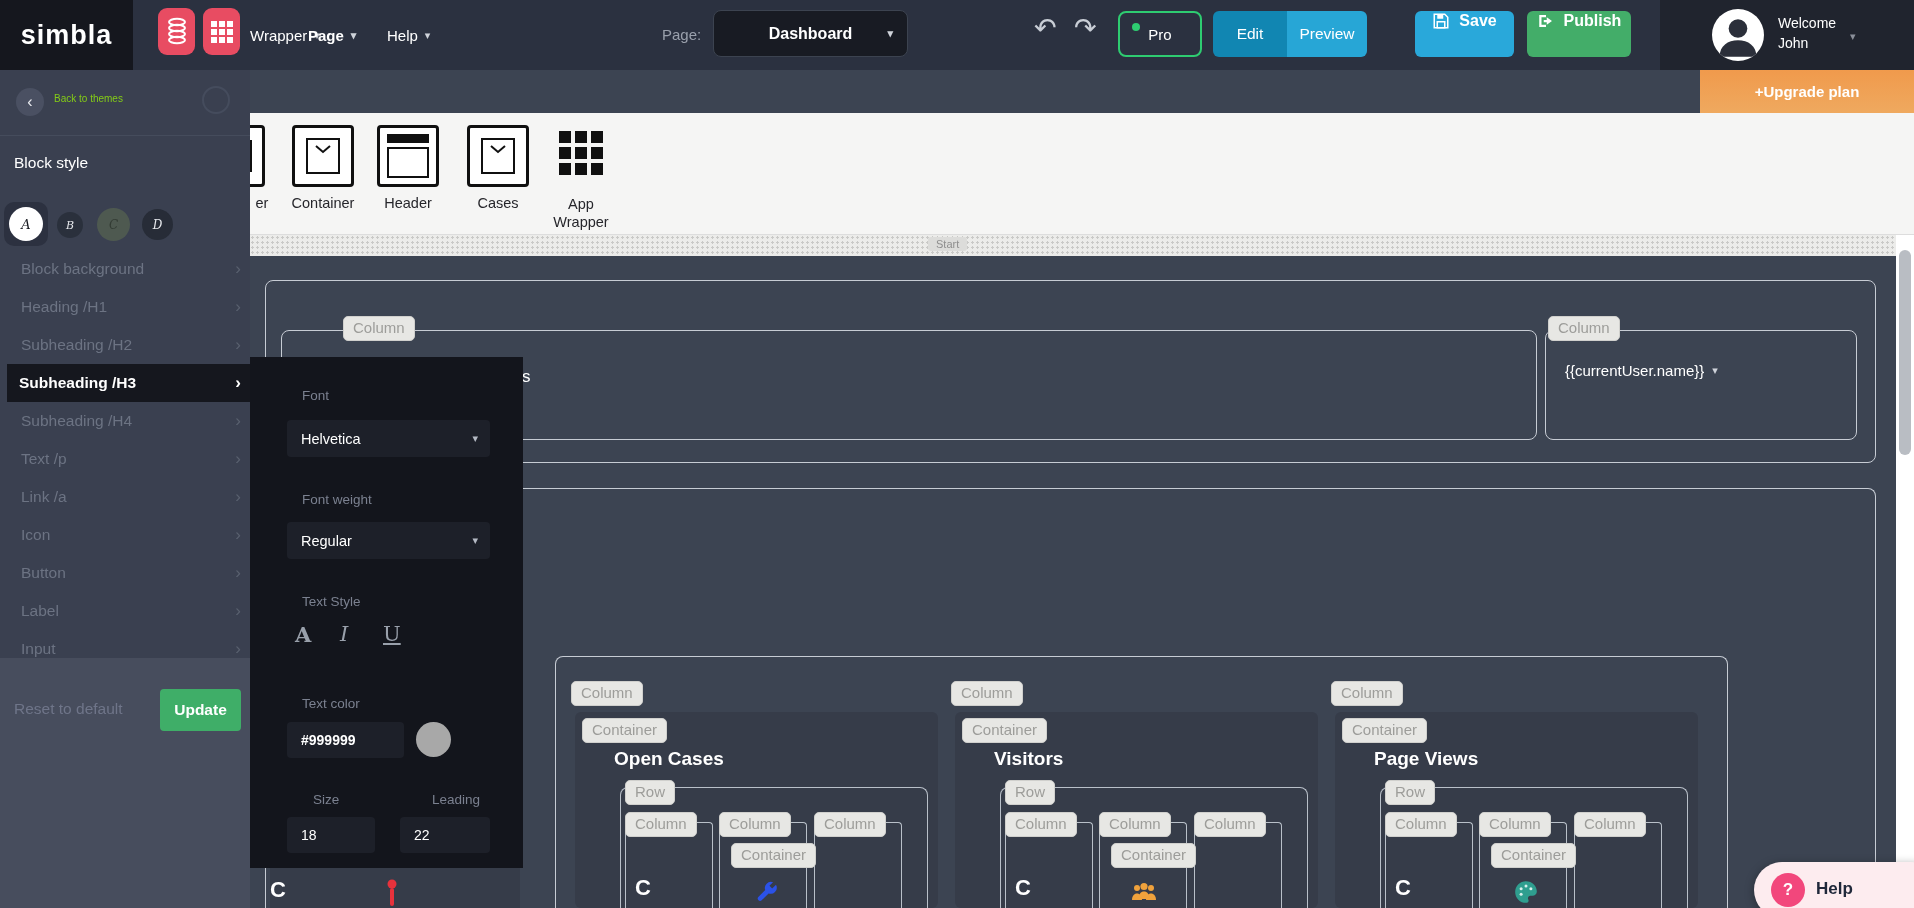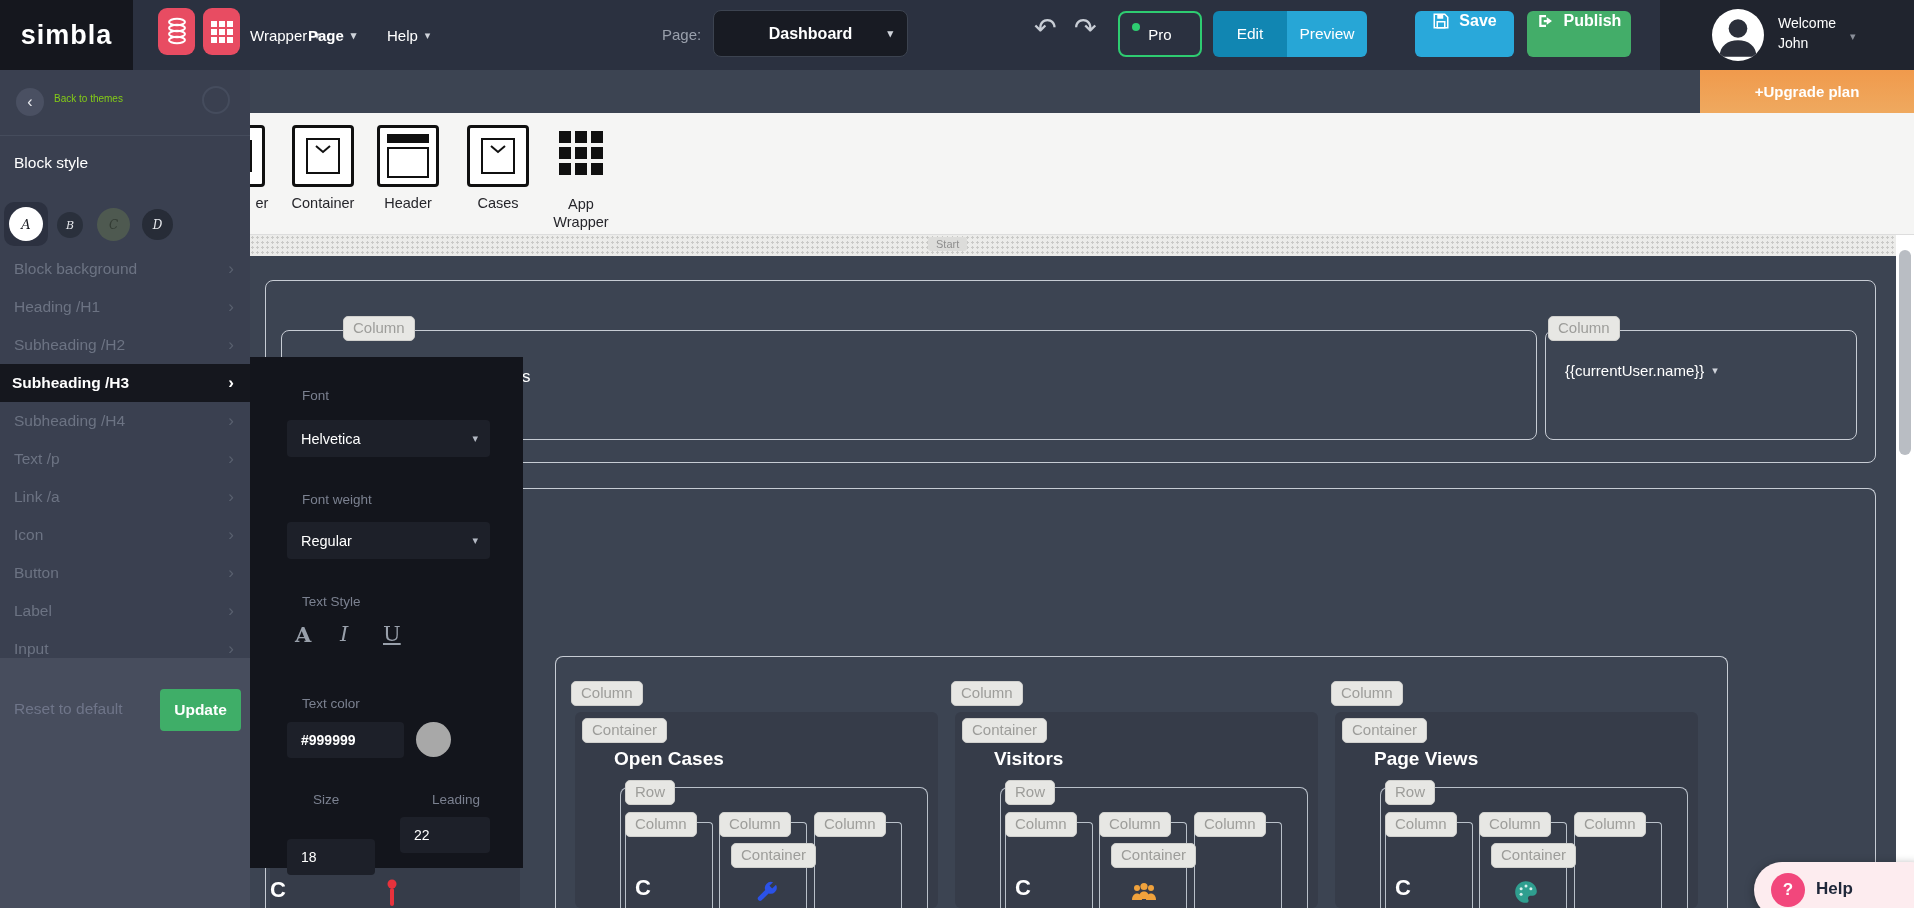--- a/index.html
+++ b/index.html
@@ -47,21 +47,21 @@
   .sidebar{position:absolute;left:0;top:70px;width:250px;height:838px;background:#3a4050;z-index:40;}
   .backrow{position:absolute;left:0;top:0;width:250px;height:65px;cursor:pointer;}
   .backcirc{position:absolute;left:16px;top:18px;width:28px;height:28px;border-radius:50%;background:#4a5062;
         color:#e9ebef;display:flex;align-items:center;justify-content:center;font-size:16px;}
   .ghostcirc{position:absolute;left:202px;top:16px;width:28px;height:28px;border-radius:50%;
         border:2px solid #454c5d;box-sizing:border-box;}
   .sdivider{position:absolute;left:0;top:65px;width:250px;height:1px;background:#454c5c;}
   .sectitle{position:absolute;left:14px;top:84px;color:#fff;font-size:15.5px;}
   .stylecirc{position:absolute;border-radius:50%;display:flex;align-items:center;justify-content:center;
         font-family:"DejaVu Serif",serif;font-style:italic;cursor:pointer;}
-  .sitem{position:absolute;left:0;width:250px;height:38px;display:flex;align-items:center;
+  .sitem{position:absolute;left:7px;width:250px;height:38px;display:flex;align-items:center;
         justify-content:space-between;padding:0 16px 0 14px;box-sizing:border-box;color:#6c7383;
         font-size:15.5px;cursor:pointer;}
   .sitem .chev{color:#59606f;font-size:17px;}
   .sitem.selected{background:#15171e;color:#fff;font-weight:bold;}
   .sitem.selected .chev{color:#fff;font-weight:bold;}
   .sfooter{position:absolute;left:0;top:588px;width:250px;height:250px;background:#474d5d;}
   .resetlbl{position:absolute;left:14px;top:42px;color:#6f7589;font-size:15.5px;cursor:pointer;}
   .updatebtn{position:absolute;left:160px;top:31px;width:81px;height:42px;background:#3fae68;border:none;
         border-radius:4px;color:#fff;font-weight:bold;font-size:15.5px;cursor:pointer;}
   
@@ -329,21 +329,21 @@
     <span class="tstyle" style="left:45px;top:265px;font-weight:bold;">A</span>
     <span class="tstyle" style="left:90px;top:265px;font-style:italic;">I</span>
     <span class="tstyle" style="left:133px;top:265px;text-decoration:underline;">U</span>
     <span class="lbl" style="left:28px;top:339px;">Text color</span>
     <div class="finp" style="left:37px;top:365px;width:117px;height:36px;">
       <span>#999999</span>
     </div>
     <div class="swatch"></div>
     <span class="lbl" style="left:39px;top:435px;">Size</span>
     <span class="lbl" style="left:158px;top:435px;">Leading</span>
-    <div class="finp" style="left:37px;top:482px;width:88px;height:36px;font-weight:normal;">
+    <div class="finp" style="left:37px;top:460px;width:88px;height:36px;font-weight:normal;">
       <span>18</span>
     </div>
     <div class="finp" style="left:150px;top:460px;width:90px;height:36px;font-weight:normal;">
       <span>22</span>
     </div>
   </div>
 
   <div class="upgrade">+Upgrade plan</div>
 
   <header class="topbar">

